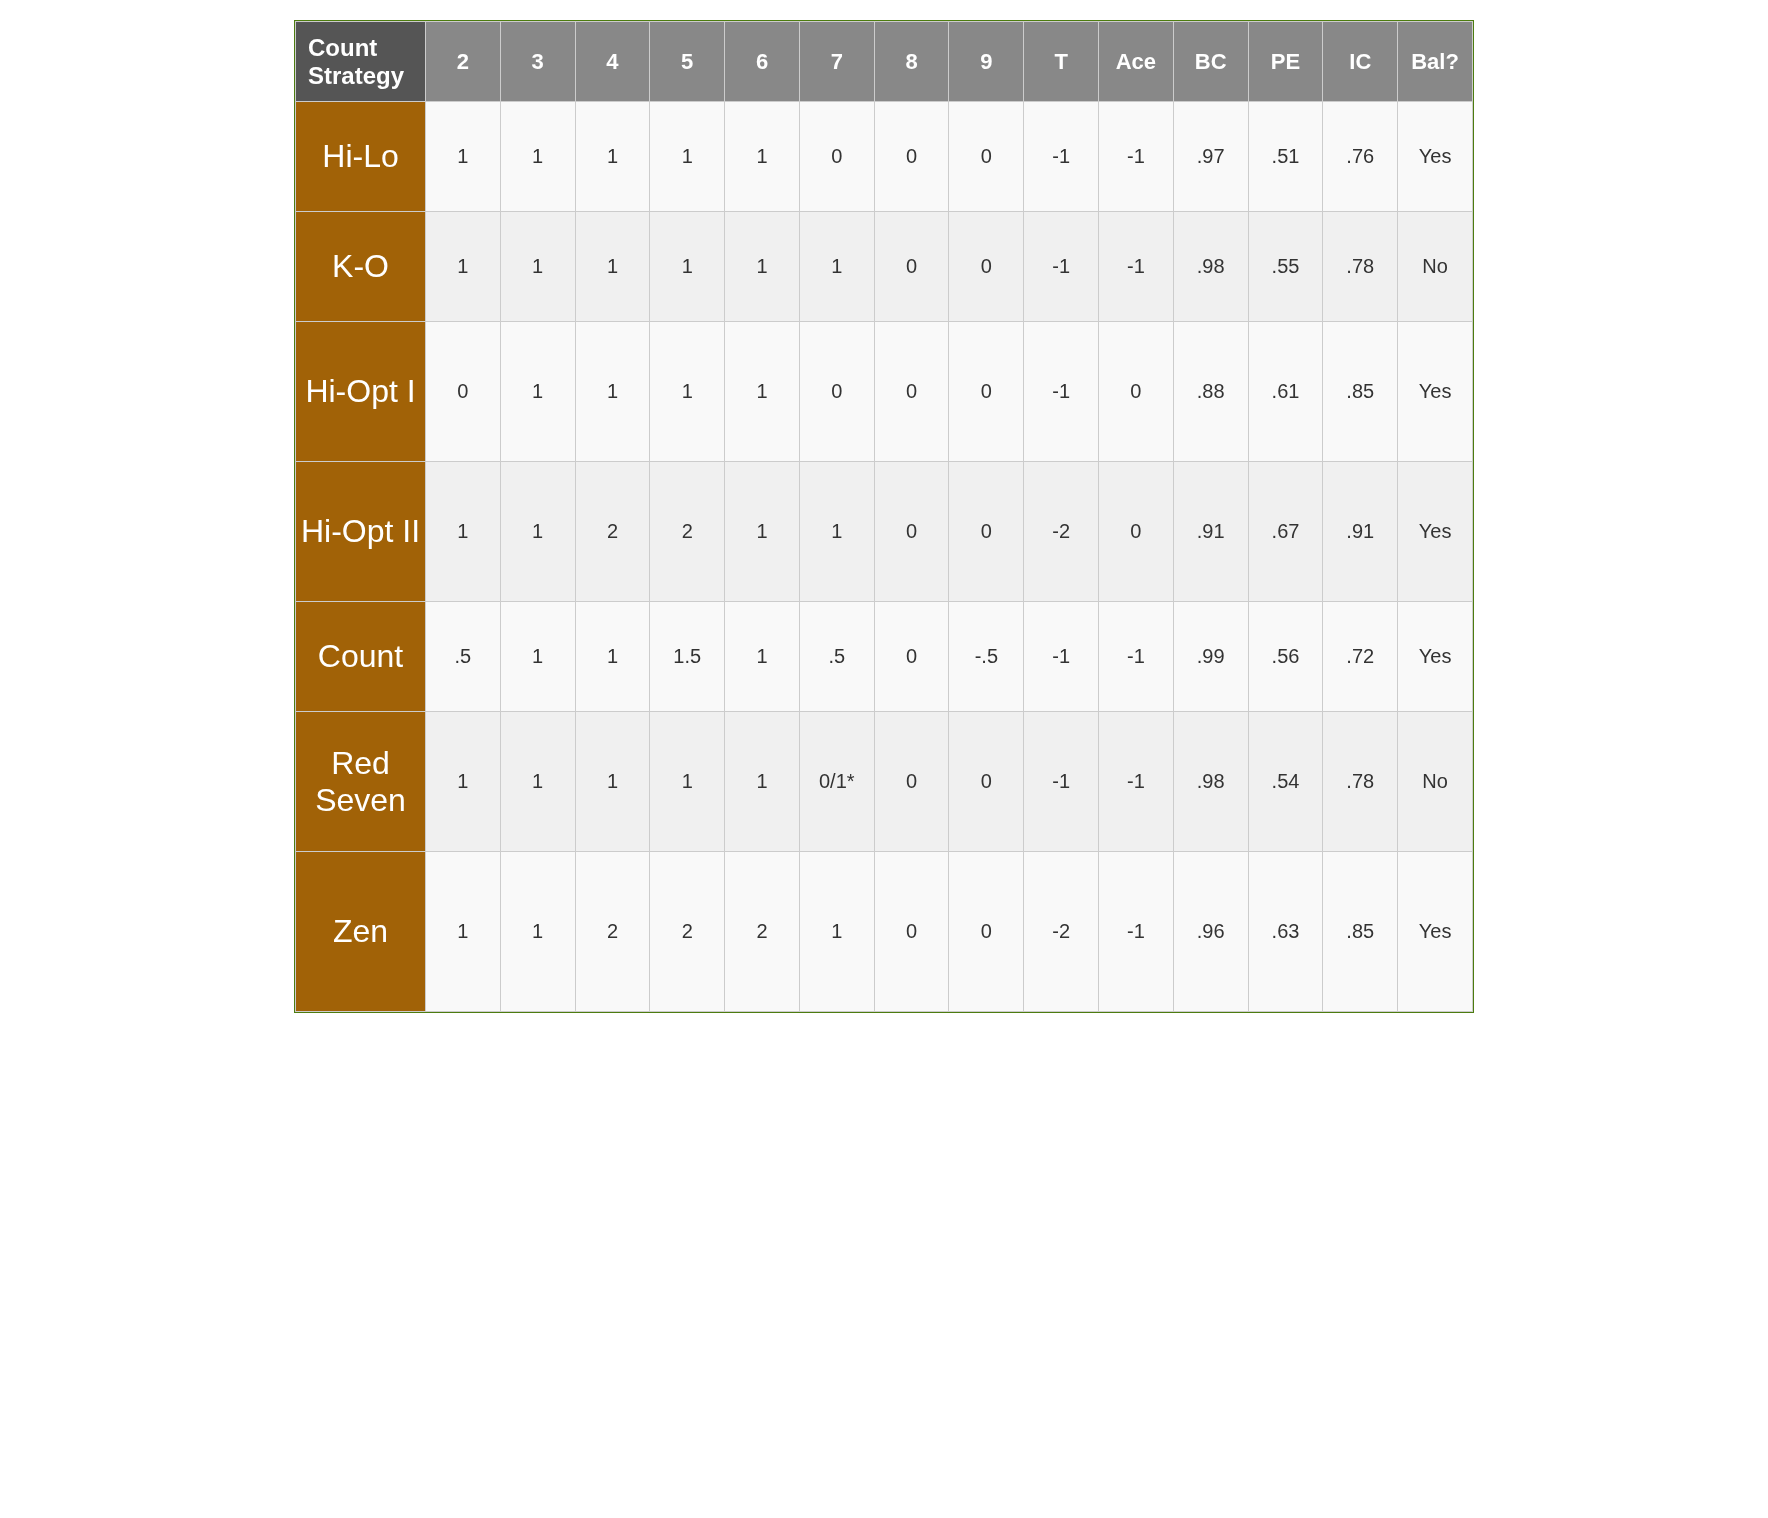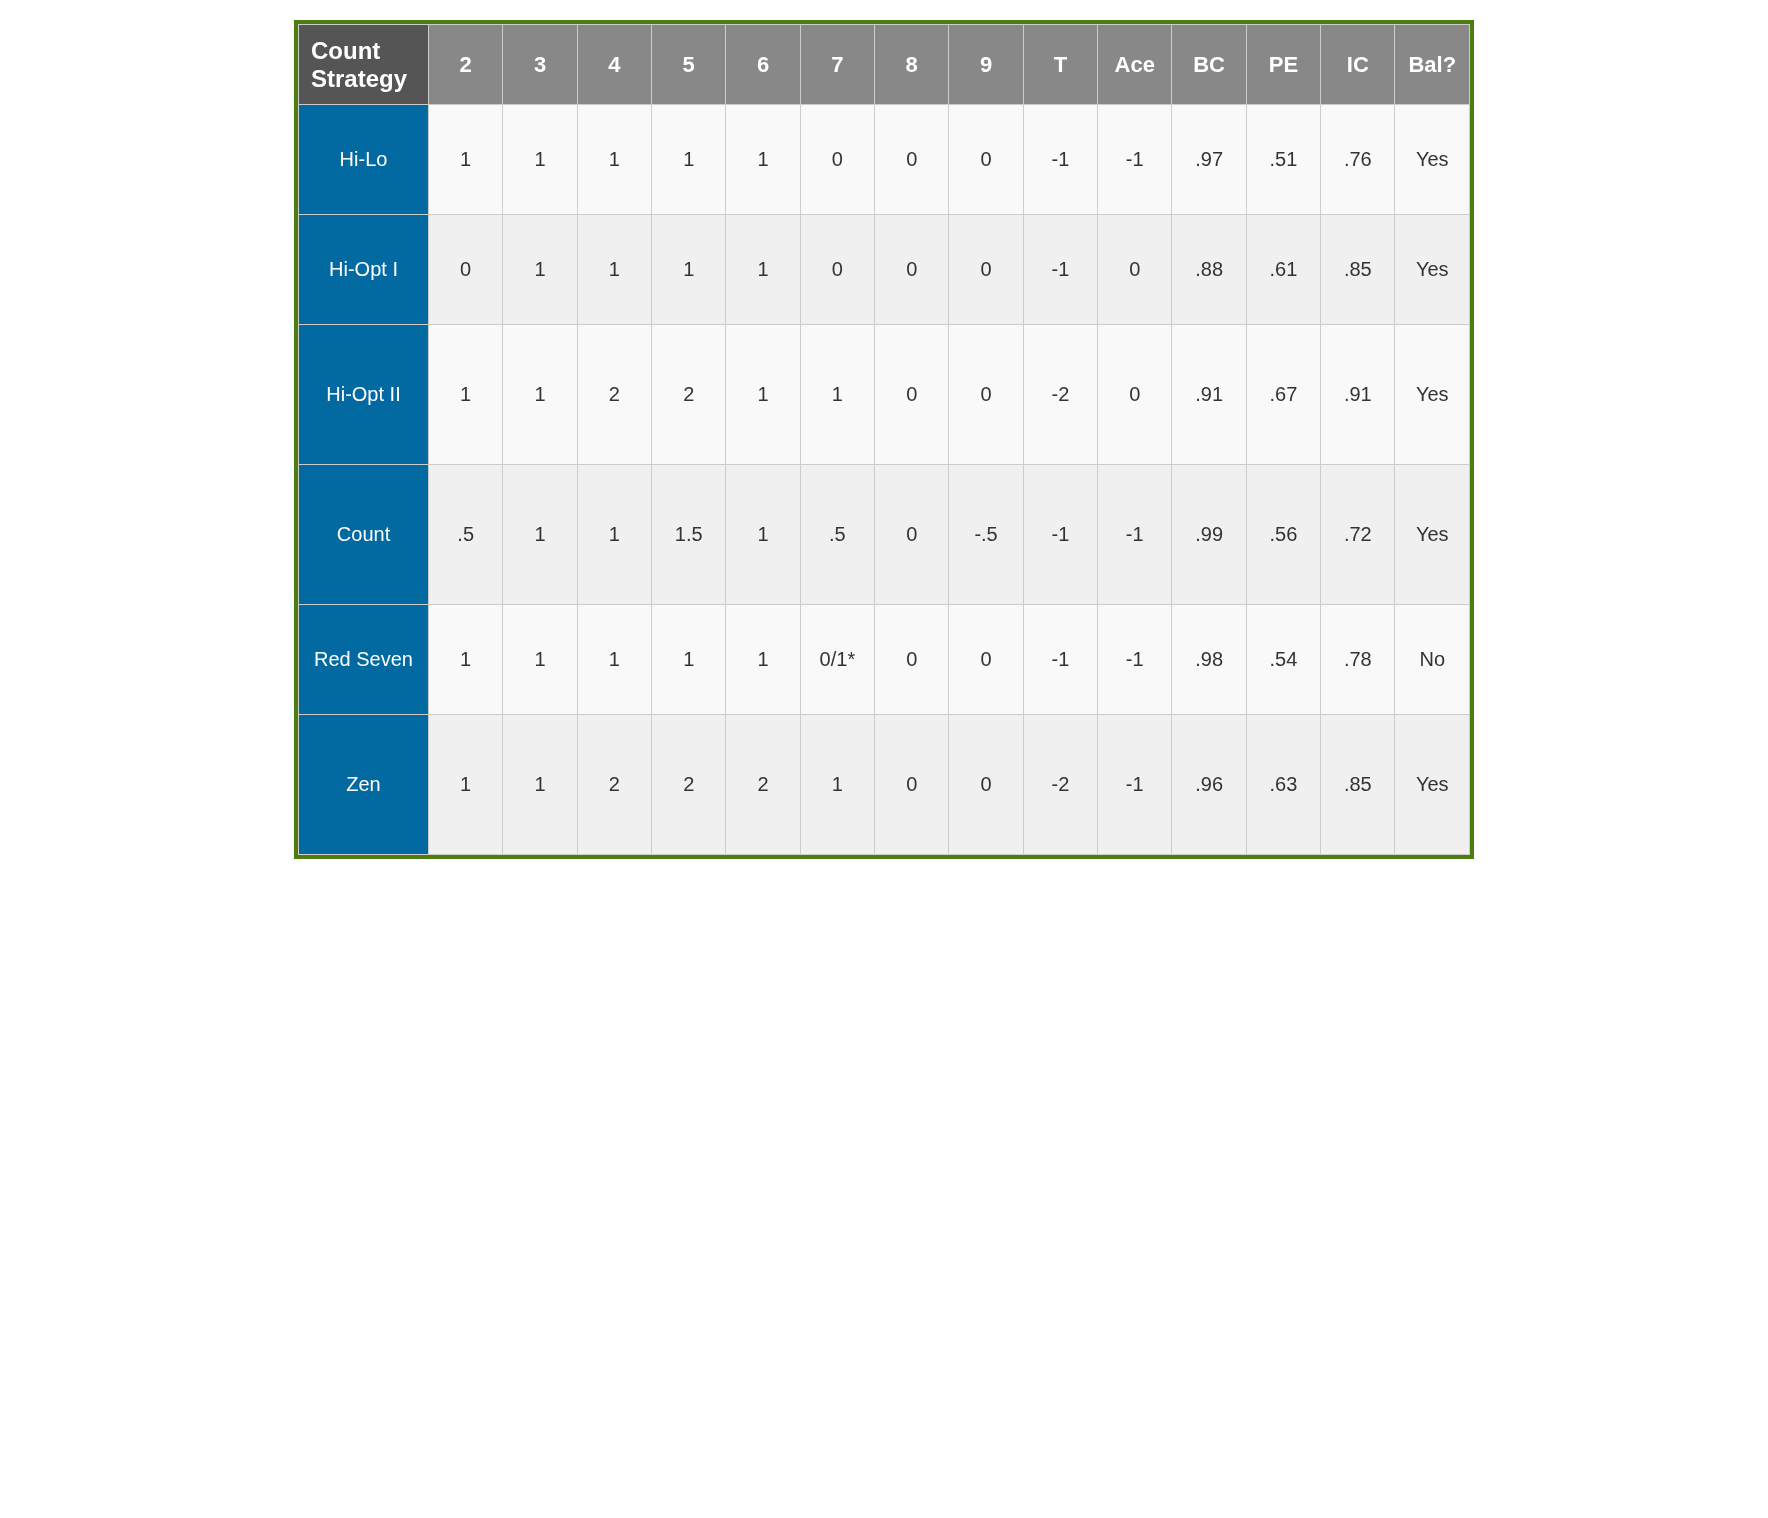--- a/index.html
+++ b/index.html
@@ -13,21 +13,21 @@
       font-family: Arial, Helvetica, sans-serif;
       display: flex;
       justify-content: center;
       align-items: flex-start;
       padding: 20px;
       min-height: 100vh;
     }
 
     .table-container {
       width: 1180px;
-      border: 4px solid #4d7c0f;
+      border: 1px solid #4d7c0f;
       border-collapse: collapse;
     }
 
     table {
       width: 100%;
       border-collapse: collapse;
       table-layout: fixed;
     }
 
     th, td {
@@ -48,23 +48,23 @@
     thead th:first-child {
       background-color: #555;
       font-size: 24px;
       font-weight: bold;
       text-align: left;
       padding-left: 12px;
       width: 130px;
     }
 
     tbody tr td:first-child {
-      background-color: #0369a1;
+      background-color: #a16207;
       color: #fff;
-      font-size: 20px;
+      font-size: 32px;
       font-weight: normal;
       text-align: center;
       width: 130px;
     }
 
     tbody tr td {
       font-size: 20px;
       color: #333;
       background-color: #f9f9f9;
     }
@@ -129,20 +129,37 @@
           <td>0</td>
           <td>0</td>
           <td>-1</td>
           <td>-1</td>
           <td>.97</td>
           <td>.51</td>
           <td>.76</td>
           <td>Yes</td>
         </tr>
         <tr>
+          <td>K-O</td>
+          <td>1</td>
+          <td>1</td>
+          <td>1</td>
+          <td>1</td>
+          <td>1</td>
+          <td>1</td>
+          <td>0</td>
+          <td>0</td>
+          <td>-1</td>
+          <td>-1</td>
+          <td>.98</td>
+          <td>.55</td>
+          <td>.78</td>
+          <td>No</td>
+        </tr>
+        <tr>
           <td>Hi-Opt I</td>
           <td>0</td>
           <td>1</td>
           <td>1</td>
           <td>1</td>
           <td>1</td>
           <td>0</td>
           <td>0</td>
           <td>0</td>
           <td>-1</td>

